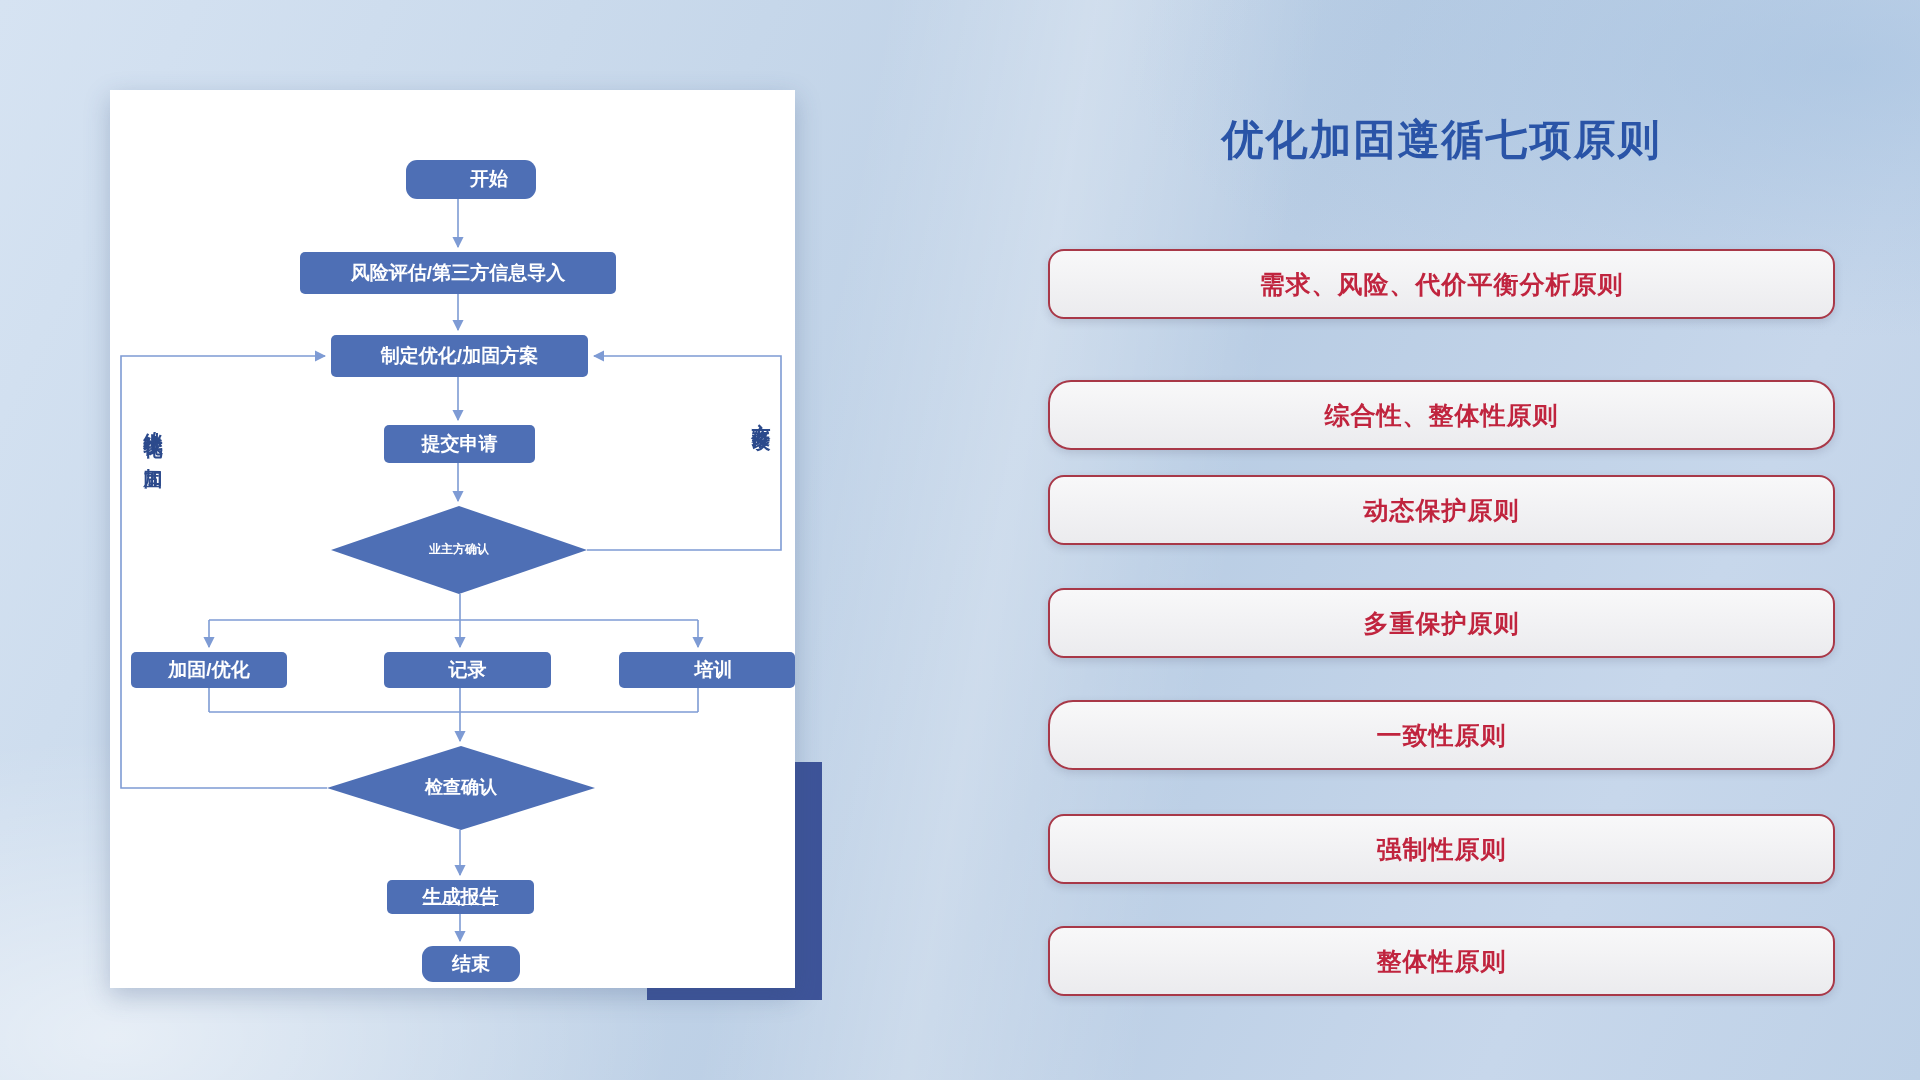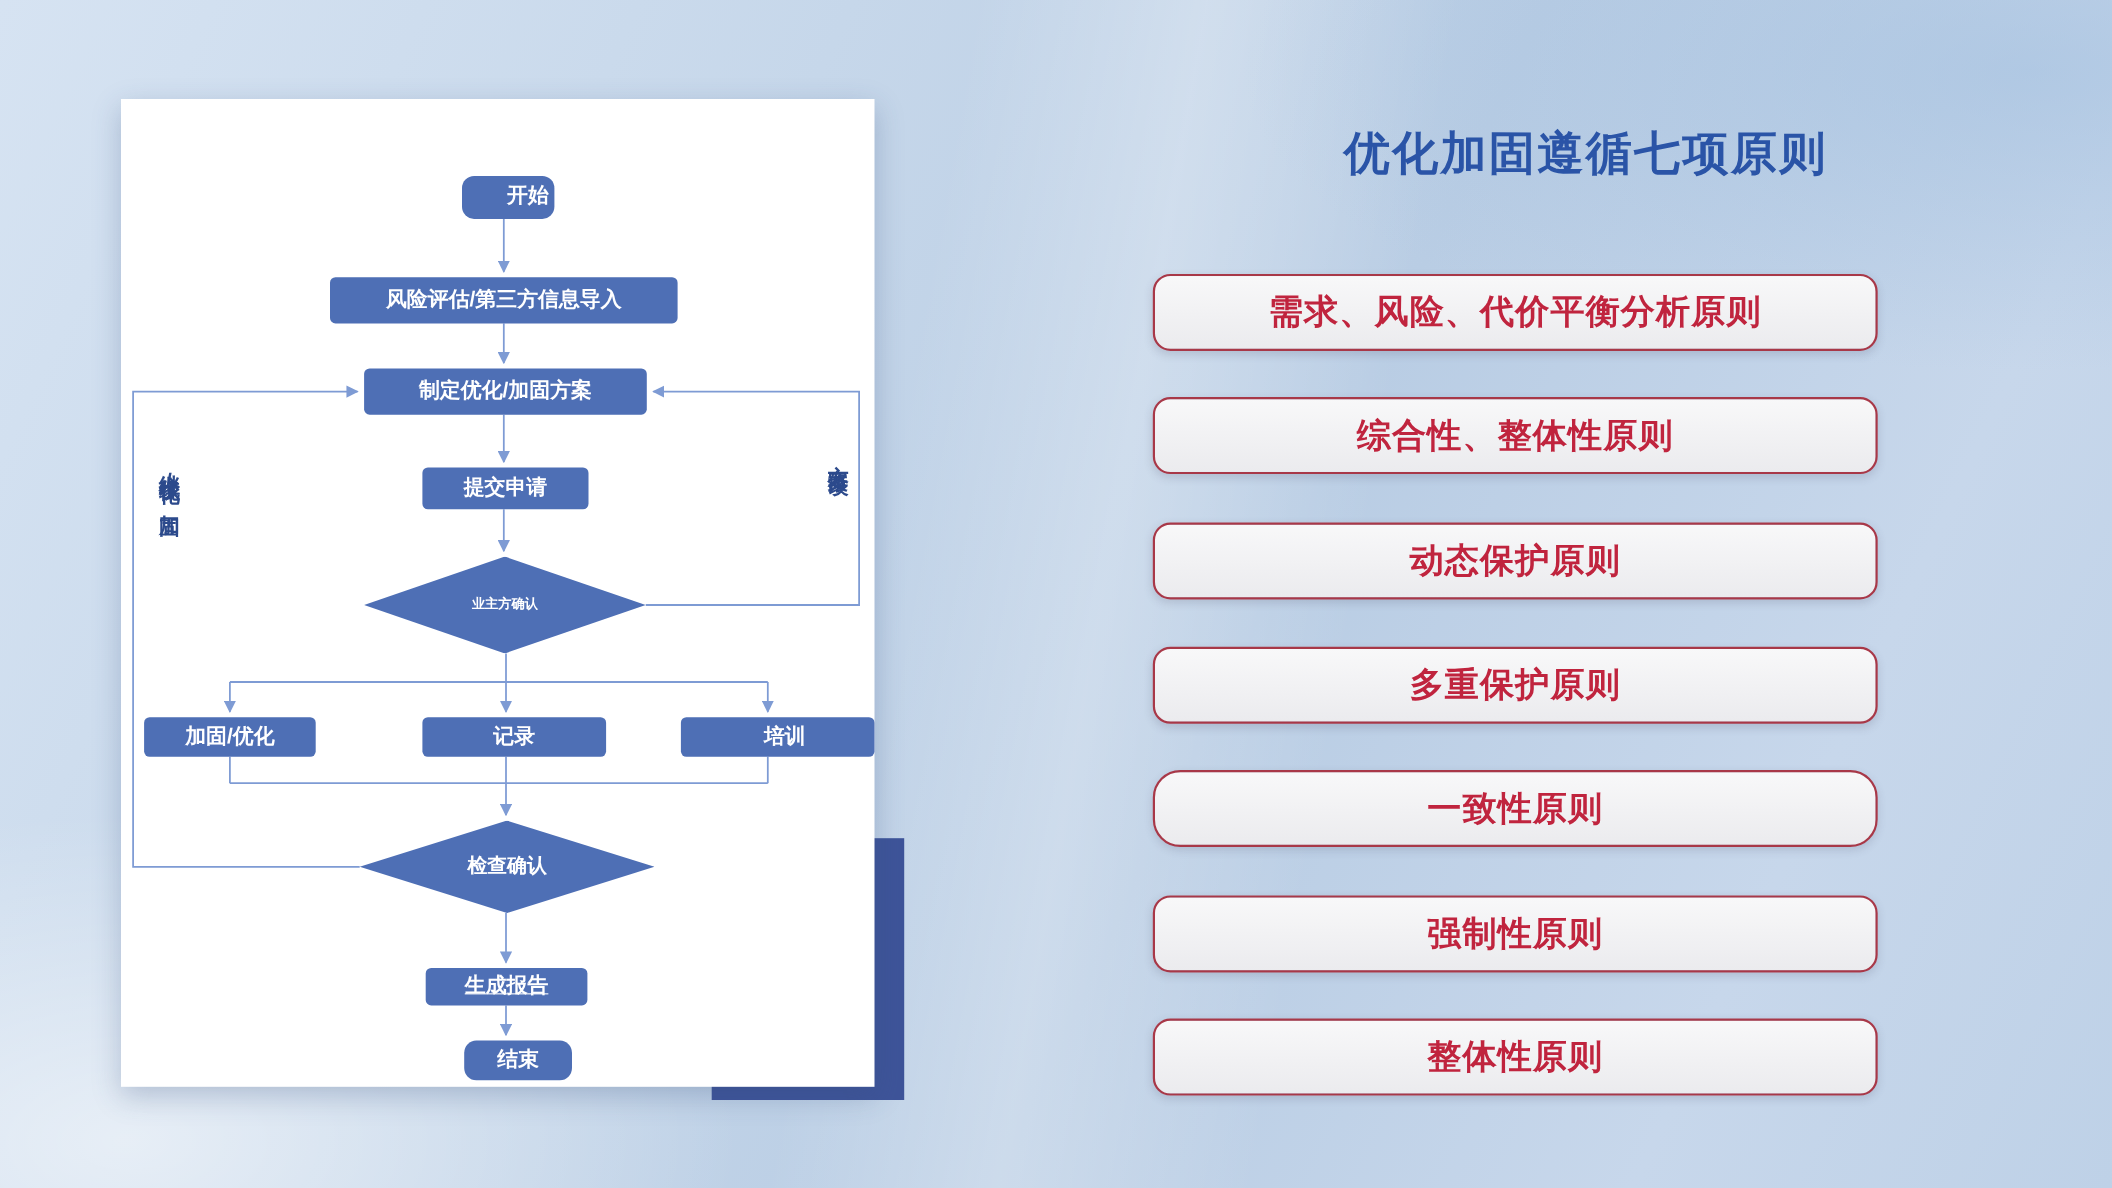--- a/index.html
+++ b/index.html
@@ -32,21 +32,21 @@
     display: flex; align-items: center; justify-content: center;
     font-weight: bold; font-size: 19px; border-radius: 5px;
     text-align: center; line-height: 1.1; z-index: 3;
   }
   .node.pill  { border-radius: 11px; }
   .node.diamond {
     border-radius: 0;
     clip-path: polygon(50% 0, 100% 50%, 50% 100%, 0 50%);
   }
 
-  #n-start    { left: 310px; top:  70px; width: 84px; height: 39px; padding-left: 36px; }
+  #n-start    { left: 296px; top:  70px; width: 130px; height: 39px; padding-left: 36px; }
   #n-risk     { left: 190px; top: 162px; width: 316px; height: 42px; }
   #n-plan     { left: 221px; top: 245px; width: 257px; height: 42px; }
   #n-submit   { left: 274px; top: 335px; width: 151px; height: 38px; }
   #n-owner    { left: 221px; top: 416px; width: 256px; height: 88px; font-size: 12px; }
   #n-harden   { left:  21px; top: 562px; width: 156px; height: 36px; }
   #n-record   { left: 274px; top: 562px; width: 167px; height: 36px; }
   #n-training { left: 509px; top: 562px; width: 176px; height: 36px; padding-left: 13px; }
   #n-check    { left: 217px; top: 656px; width: 268px; height: 84px; font-size: 18px; }
   #n-report   { left: 277px; top: 790px; width: 147px; height: 34px; text-decoration: underline; }
   #n-end      { left: 302px; top: 856px; width:  98px; height: 36px; margin-left: 10px; }
@@ -60,28 +60,28 @@
   #lbl-right { left: 638px; top: 318px; }
 
   
   .right-panel { position: absolute; left: 1048px; top: 0; width: 787px; height: 1080px; }
   .panel-title {
     position: absolute; left: 0; top: 112px; width: 787px;
     text-align: center; font-size: 42px; font-weight: bold;
     color: #2a54a7; letter-spacing: 2px;
   }
   .principle {
-    position: absolute; left: 0; width: 659px; height: 70px;
+    position: absolute; left: 0; width: 787px; height: 70px;
     border: 2px solid #a83848; border-radius: 16px;
     background: linear-gradient(#f8f8f9, #ebebee);
     box-shadow: 0 3px 8px rgba(70,70,100,0.18);
     display: flex; align-items: center; justify-content: center;
-    font-size: 31px; font-weight: bold; color: #c0243e; letter-spacing: 1px;
+    font-size: 25px; font-weight: bold; color: #c0243e; letter-spacing: 1px;
   }
-  #p0 { top: 249px; } #p1 { top: 361px; } #p2 { top: 475px; }
+  #p0 { top: 249px; } #p1 { top: 380px; border-radius: 23px; } #p2 { top: 475px; }
   #p3 { top: 588px; } #p4 { top: 700px; border-radius: 25px; } #p5 { top: 814px; }
   #p6 { top: 926px; }
 </style>
 </head>
 <body>
 
 <div class="accent-rect"></div>
 
 <div class="card">
   <div class="flow">

